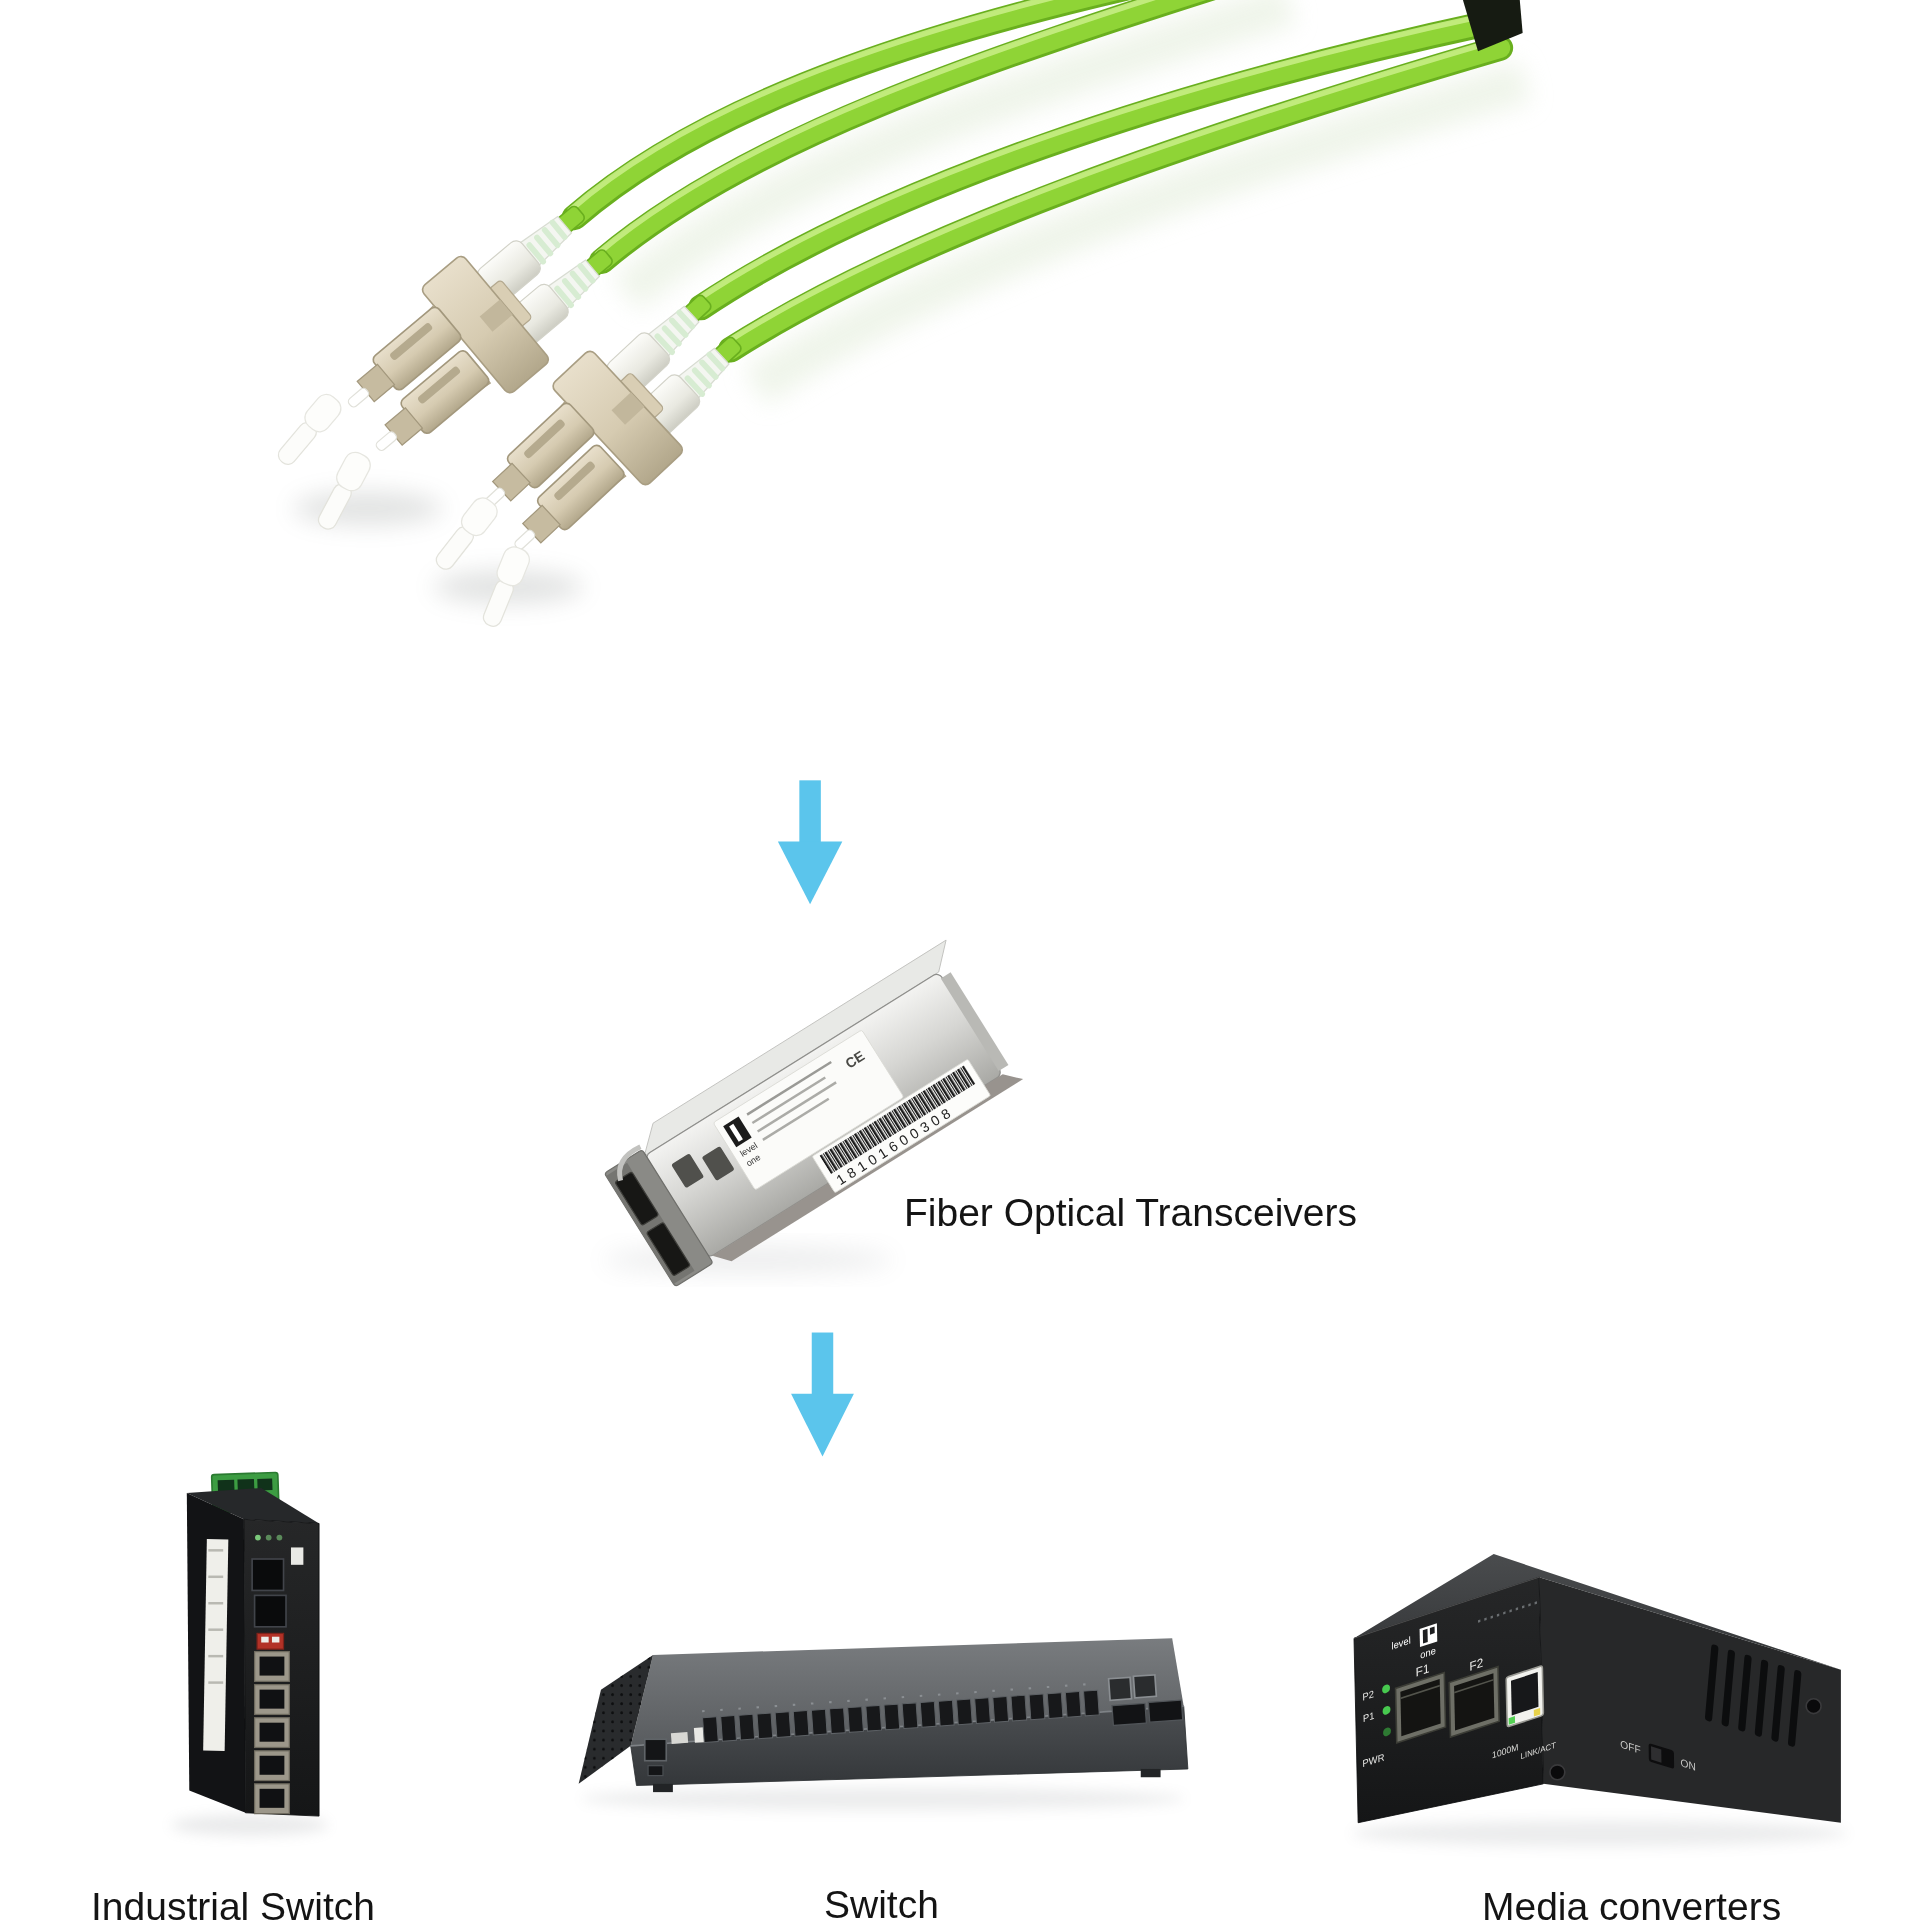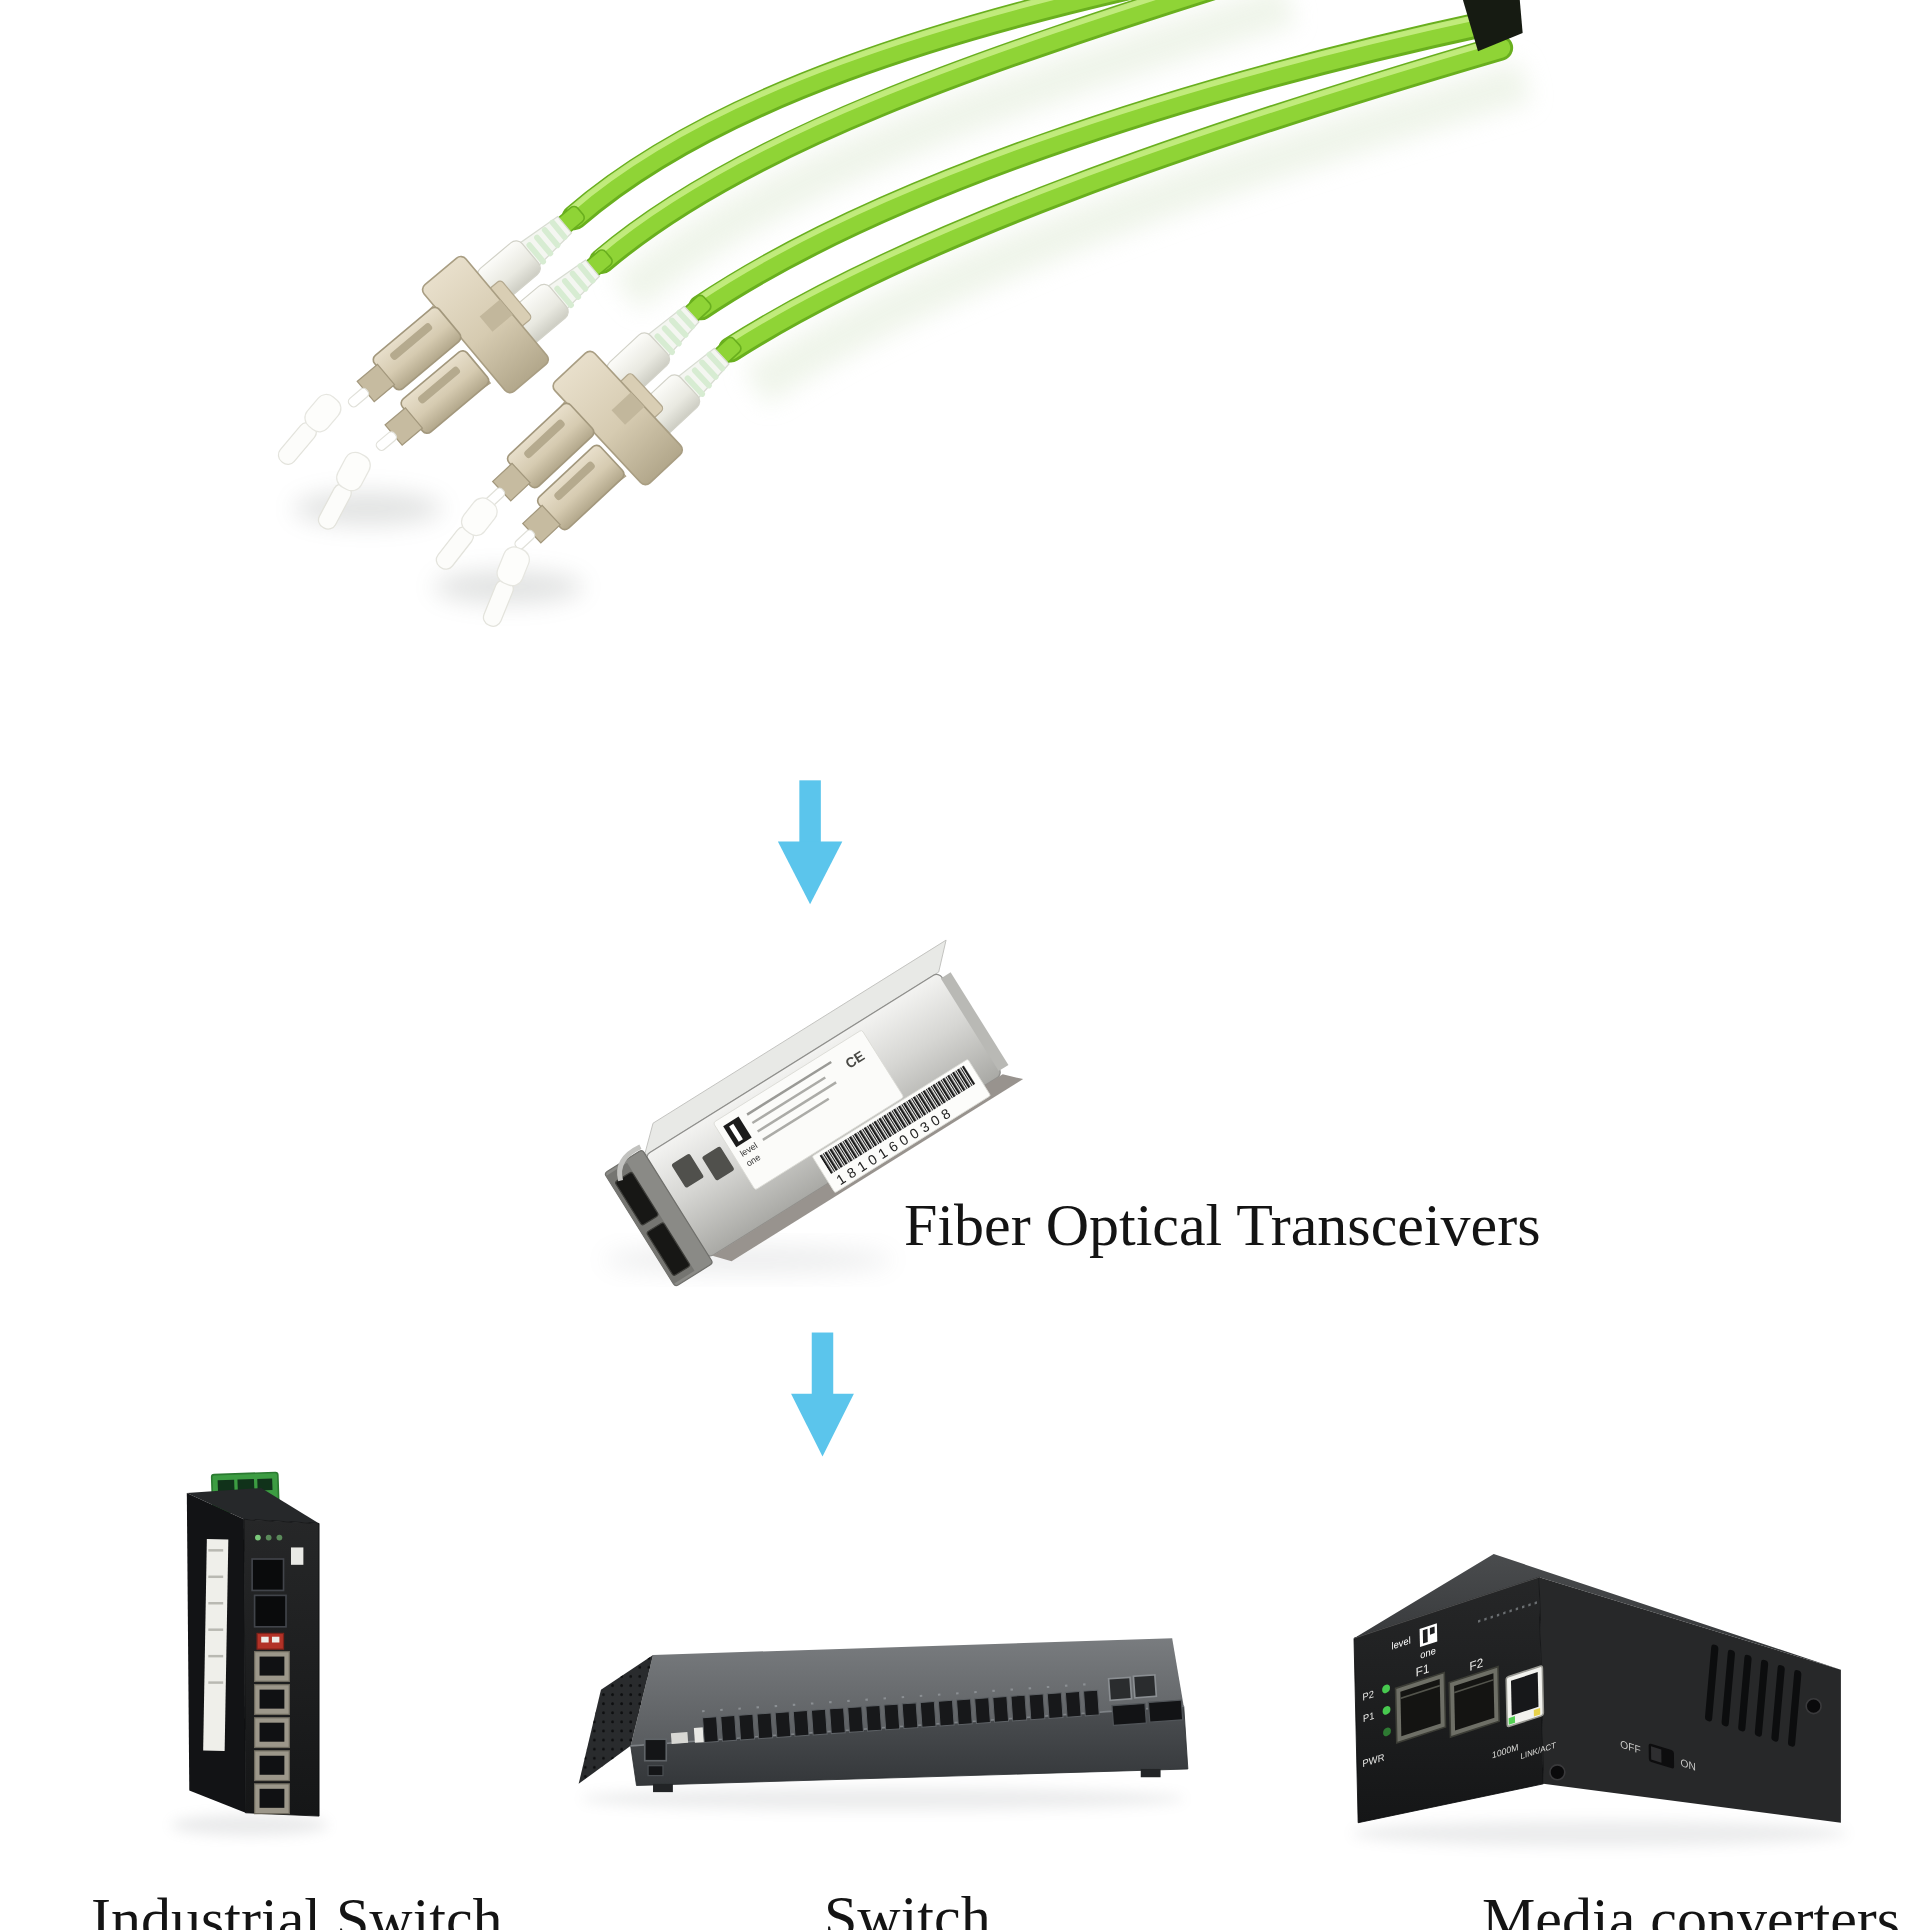--- a/index.html
+++ b/index.html
@@ -1,18 +1,18 @@
 <!DOCTYPE html>
 <html style="font-size:13.2px"><head>
 <meta charset="utf-8">
 <style>
   html,body{margin:0;padding:0;width:1931px;height:1931px;background:#ffffff;overflow:hidden;}
   .canvas{position:relative;width:1931px;height:1931px;background:#ffffff;font-family:"Liberation Sans",sans-serif;}
   .canvas > svg{position:absolute;left:0;top:0;}
-  .big-label{position:absolute;font-family:Liberation Serif, serif;font-size:60px;color:#141414;white-space:nowrap;letter-spacing:0px;}
+  .big-label{position:absolute;font-family:Liberation Sans, sans-serif;font-size:39px;color:#141414;white-space:nowrap;letter-spacing:0px;}
   svg text{font-family:"Liberation Sans",sans-serif;}
 </style>
 </head>
 <body>
 
 <div class="canvas">
 <svg width="1931" height="1931" viewBox="0 0 2336 2336" xmlns="http://www.w3.org/2000/svg">
   <defs>
     <linearGradient id="gSilver" x1="0" y1="0" x2="0" y2="1">
       <stop offset="0" stop-color="#F3F3F1"></stop>

